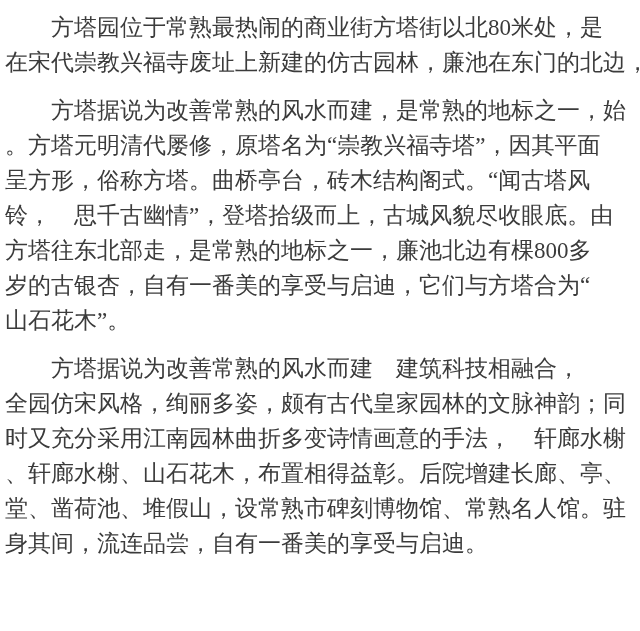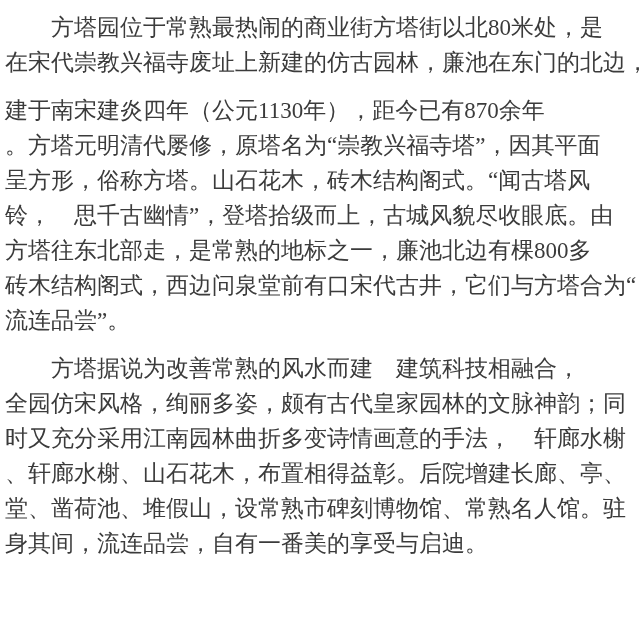--- a/index.html
+++ b/index.html
@@ -37,27 +37,27 @@
 <body>
 
 <div class="page">
 
   <div class="paragraph">
     <div class="text-line indent">方塔园位于常熟最热闹的商业街方塔街以北80米处，是</div>
     <div class="text-line">在宋代崇教兴福寺废址上新建的仿古园林，廉池在东门的北边，</div>
   </div>
 
   <div class="paragraph">
-    <div class="text-line">建于南宋建炎四年（公元1130年），距今已有870余年</div>
+    <div class="text-line indent">方塔据说为改善常熟的风水而建，是常熟的地标之一，始</div>
     <div class="text-line">。方塔元明清代屡修，原塔名为“崇教兴福寺塔”，因其平面</div>
-    <div class="text-line">呈方形，俗称方塔。山石花木，砖木结构阁式。“闻古塔风</div>
+    <div class="text-line">呈方形，俗称方塔。曲桥亭台，砖木结构阁式。“闻古塔风</div>
     <div class="text-line">铃，　思千古幽情”，登塔拾级而上，古城风貌尽收眼底。由</div>
     <div class="text-line">方塔往东北部走，是常熟的地标之一，廉池北边有棵800多</div>
-    <div class="text-line">砖木结构阁式，西边问泉堂前有口宋代古井，它们与方塔合为“</div>
-    <div class="text-line">流连品尝”。</div>
+    <div class="text-line">岁的古银杏，自有一番美的享受与启迪，它们与方塔合为“</div>
+    <div class="text-line">山石花木”。</div>
   </div>
 
   <div class="paragraph">
     <div class="text-line indent">方塔据说为改善常熟的风水而建　建筑科技相融合，</div>
     <div class="text-line">全园仿宋风格，绚丽多姿，颇有古代皇家园林的文脉神韵；同</div>
     <div class="text-line">时又充分采用江南园林曲折多变诗情画意的手法，　轩廊水榭</div>
     <div class="text-line">、轩廊水榭、山石花木，布置相得益彰。后院增建长廊、亭、</div>
     <div class="text-line">堂、凿荷池、堆假山，设常熟市碑刻博物馆、常熟名人馆。驻</div>
     <div class="text-line">身其间，流连品尝，自有一番美的享受与启迪。</div>
   </div>

